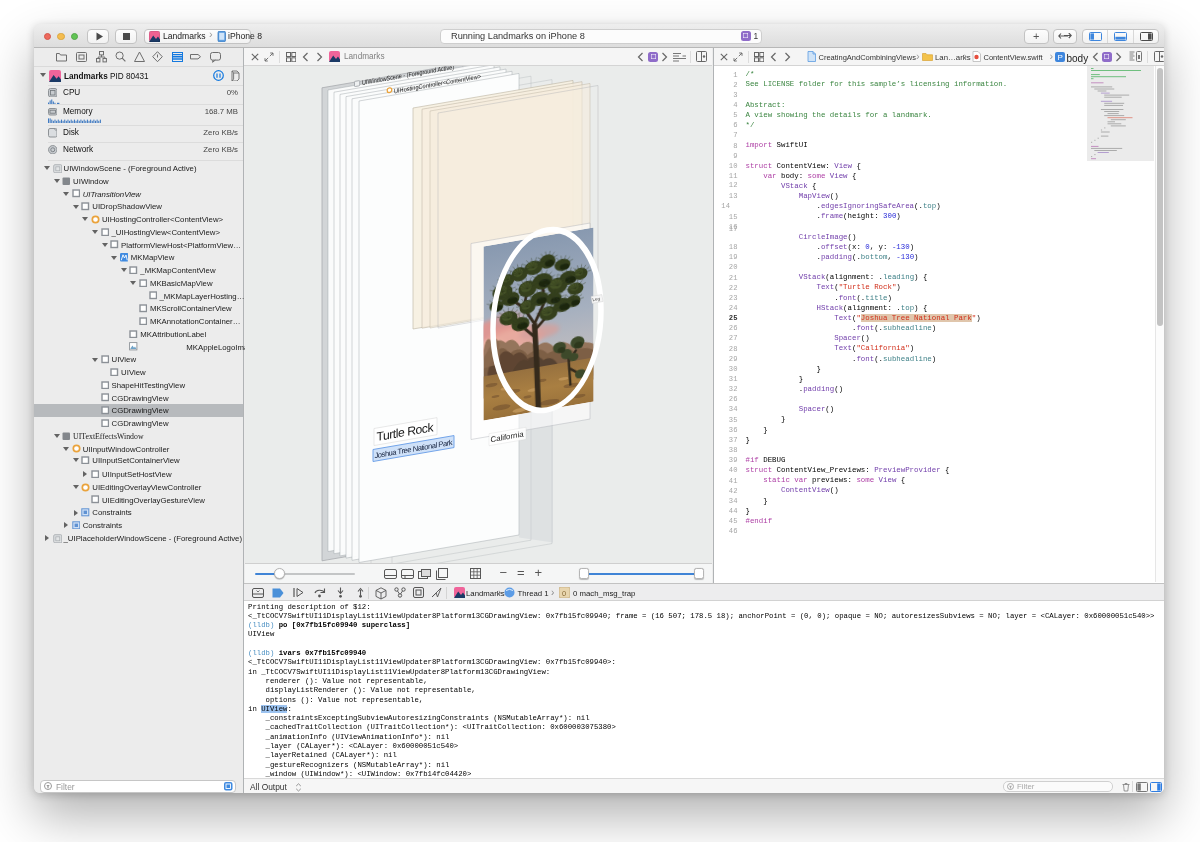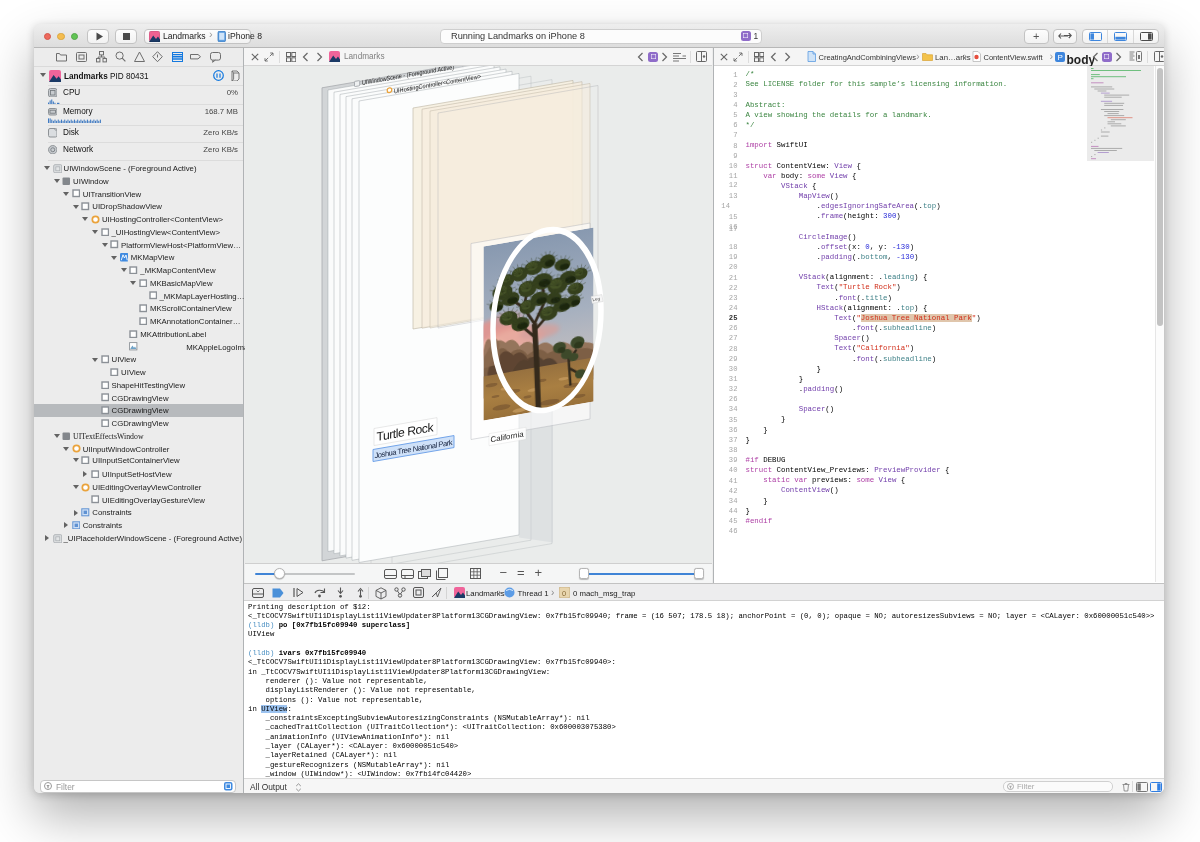--- a/index.html
+++ b/index.html
@@ -222,21 +222,21 @@
 <svg class="abs" style="left:28.1px;top:2.1px" width="8.5" height="8.5">
           <rect x="0.5" y="0.5" width="7.5" height="7.5" rx="1" fill="#83878c"></rect>
         </svg>
 <span style="position:absolute;left:39.1px;top:2.2px;">UIWindow</span>
 </div>
 <div class="trow" style="top:139.9px;">
 <div class="trid" style="left:29.2px"></div>
 <svg class="abs" style="left:37.7px;top:2.1px" width="8.5" height="8.5">
           <rect x="1" y="1" width="6.5" height="6.5" fill="#fff" stroke="#8b9096" stroke-width="1.4"></rect>
         </svg>
-<span style="position:absolute;left:48.7px;top:2.2px;">UITransitionView</span>
+<span style="position:absolute;left:48.7px;top:2.2px;font-style:italic;">UITransitionView</span>
 </div>
 <div class="trow" style="top:152.65px;">
 <div class="trid" style="left:38.8px"></div>
 <svg class="abs" style="left:47.3px;top:2.1px" width="8.5" height="8.5">
           <rect x="1" y="1" width="6.5" height="6.5" fill="#fff" stroke="#8b9096" stroke-width="1.4"></rect>
         </svg>
 <span style="position:absolute;left:58.3px;top:2.2px;">UIDropShadowView</span>
 </div>
 <div class="trow" style="top:165.4px;">
 <div class="trid" style="left:48.4px"></div>
@@ -710,21 +710,21 @@
 <svg class="abs" style="left:258px;top:3.8px" width="9" height="11">
           <path d="M1 0.5 h5 l2.5 2.5 v7.5 h-7.5 z" fill="#fff" stroke="#b9b9b9" stroke-width="0.8"></path>
           <circle cx="4.5" cy="6" r="2.2" fill="#e64e3d"></circle>
         </svg>
 <div class="abs" style="left:270px;top:5px;color:#333;font-size:7.5px">ContentView.swift</div>
 <div class="abs" style="left:336px;top:2.5px;font-size:11px;color:#9a9a9a">›</div>
 <svg class="abs" style="left:341px;top:4px" width="10" height="10">
           <rect width="10" height="10" rx="2" fill="#3e86dd"></rect>
           <text x="2.6" y="8" font-size="8" fill="#fff" font-family="Liberation Sans">P</text>
         </svg>
-<div class="abs" style="left:353px;top:5px;color:#222;font-weight:bold;font-size:12px">body</div>
+<div class="abs" style="left:353px;top:5px;color:#222;font-weight:normal;font-size:10px">body</div>
 <svg class="abs" style="left:378px;top:4.5px" width="7" height="10">
           <path d="M5.5 1 L1.5 5 L5.5 9" stroke="#666" stroke-width="1.2" fill="none"></path>
         </svg>
 <div class="abs" style="left:388px;top:4px;width:10px;height:10px;background:#8f6cc9;border-radius:2.5px"></div>
 <svg class="abs" style="left:390.5px;top:6.5px" width="5" height="5">
           <rect width="5" height="5" fill="none" stroke="#fff"></rect>
         </svg>
 <svg class="abs" style="left:401px;top:4.5px" width="7" height="10">
           <path d="M1.5 1 L5.5 5 L1.5 9" stroke="#666" stroke-width="1.2" fill="none"></path>
         </svg>

